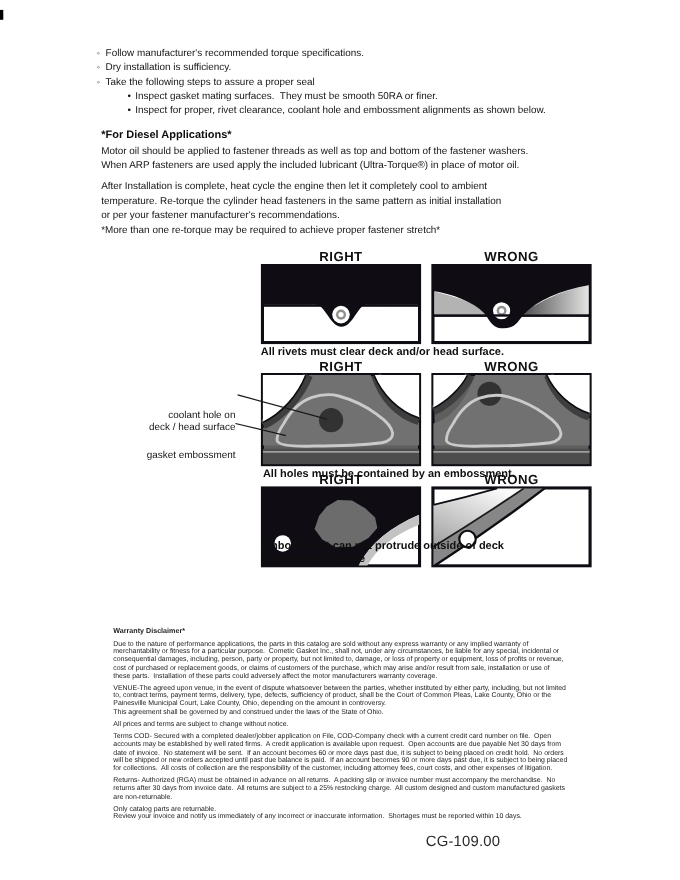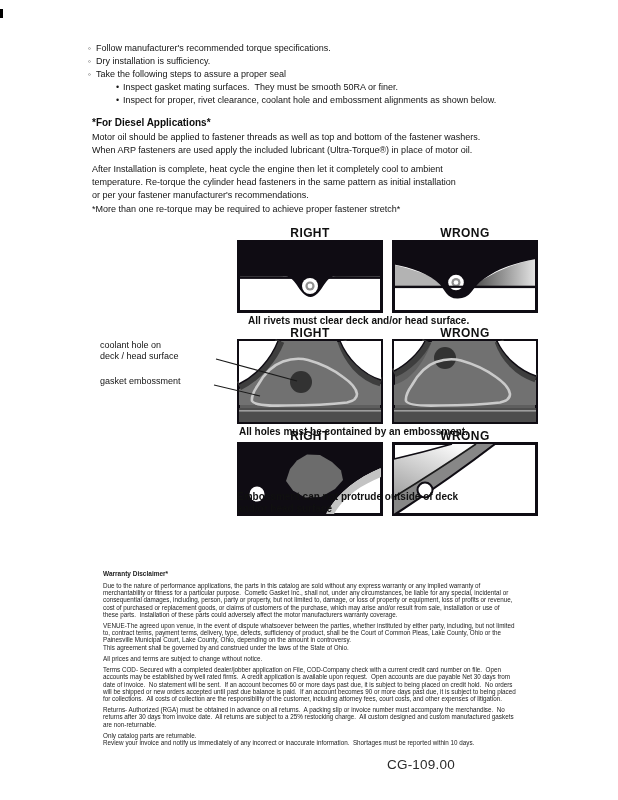--- a/index.html
+++ b/index.html
@@ -19,24 +19,24 @@
   .diesel-h{position:absolute;left:92px;top:117px;margin:0;font-size:10px;font-weight:700;color:#0d0d0d;}
   .para{position:absolute;left:92px;width:420px;font-size:9px;line-height:13px;white-space:pre-wrap;}
   .p1{top:131px;} .p2{top:163px;} .p3{top:203px;}
 
   .dg-header{position:absolute;width:146px;text-align:center;font-size:12px;font-weight:700;
              letter-spacing:0.4px;color:#101010;}
   .hx-r{left:237px;} .hx-w{left:392px;}
   .hy1{top:226px;} .hy2{top:326px;} .hy3{top:429px;}
   .panel{position:absolute;}
   .caption{position:absolute;font-size:10px;font-weight:600;color:#101010;white-space:pre-wrap;line-height:11.5px;}
-  .cap1{left:248px;top:315px;text-align:center;} .cap2{left:239px;top:426px;} .cap3{left:237px;top:491px;}
+  .cap1{left:237px;top:315px;text-align:center;} .cap2{left:239px;top:426px;} .cap3{left:237px;top:491px;}
 
-  .ann{position:absolute;left:100px;width:114px;font-size:9px;font-weight:500;
-       line-height:10.5px;color:#141414;}
+  .ann{position:absolute;left:100px;width:114px;text-align:right;font-size:9px;font-weight:500;
+       line-height:10.5px;color:#141414;margin-top:32px;}
   .ann-1{top:340px;} .ann-2{top:350.5px;} .ann-3{top:376px;}
   .ptr-overlay{position:absolute;left:210px;top:352px;width:100px;height:50px;z-index:5;}
 
   .disc{position:absolute;left:103px;top:570px;width:413px;font-size:6.3px;line-height:7.15px;color:#222;}
   .disc .dh{font-weight:700;font-size:6.5px;margin:0 0 5px 0;}
   .disc p{margin:0 0 4.2px 0;white-space:pre-wrap;}
 
   .docnum{position:absolute;left:387px;top:757px;font-size:13.5px;color:#2a2a2a;letter-spacing:0.2px;}
 </style>
 </head>

